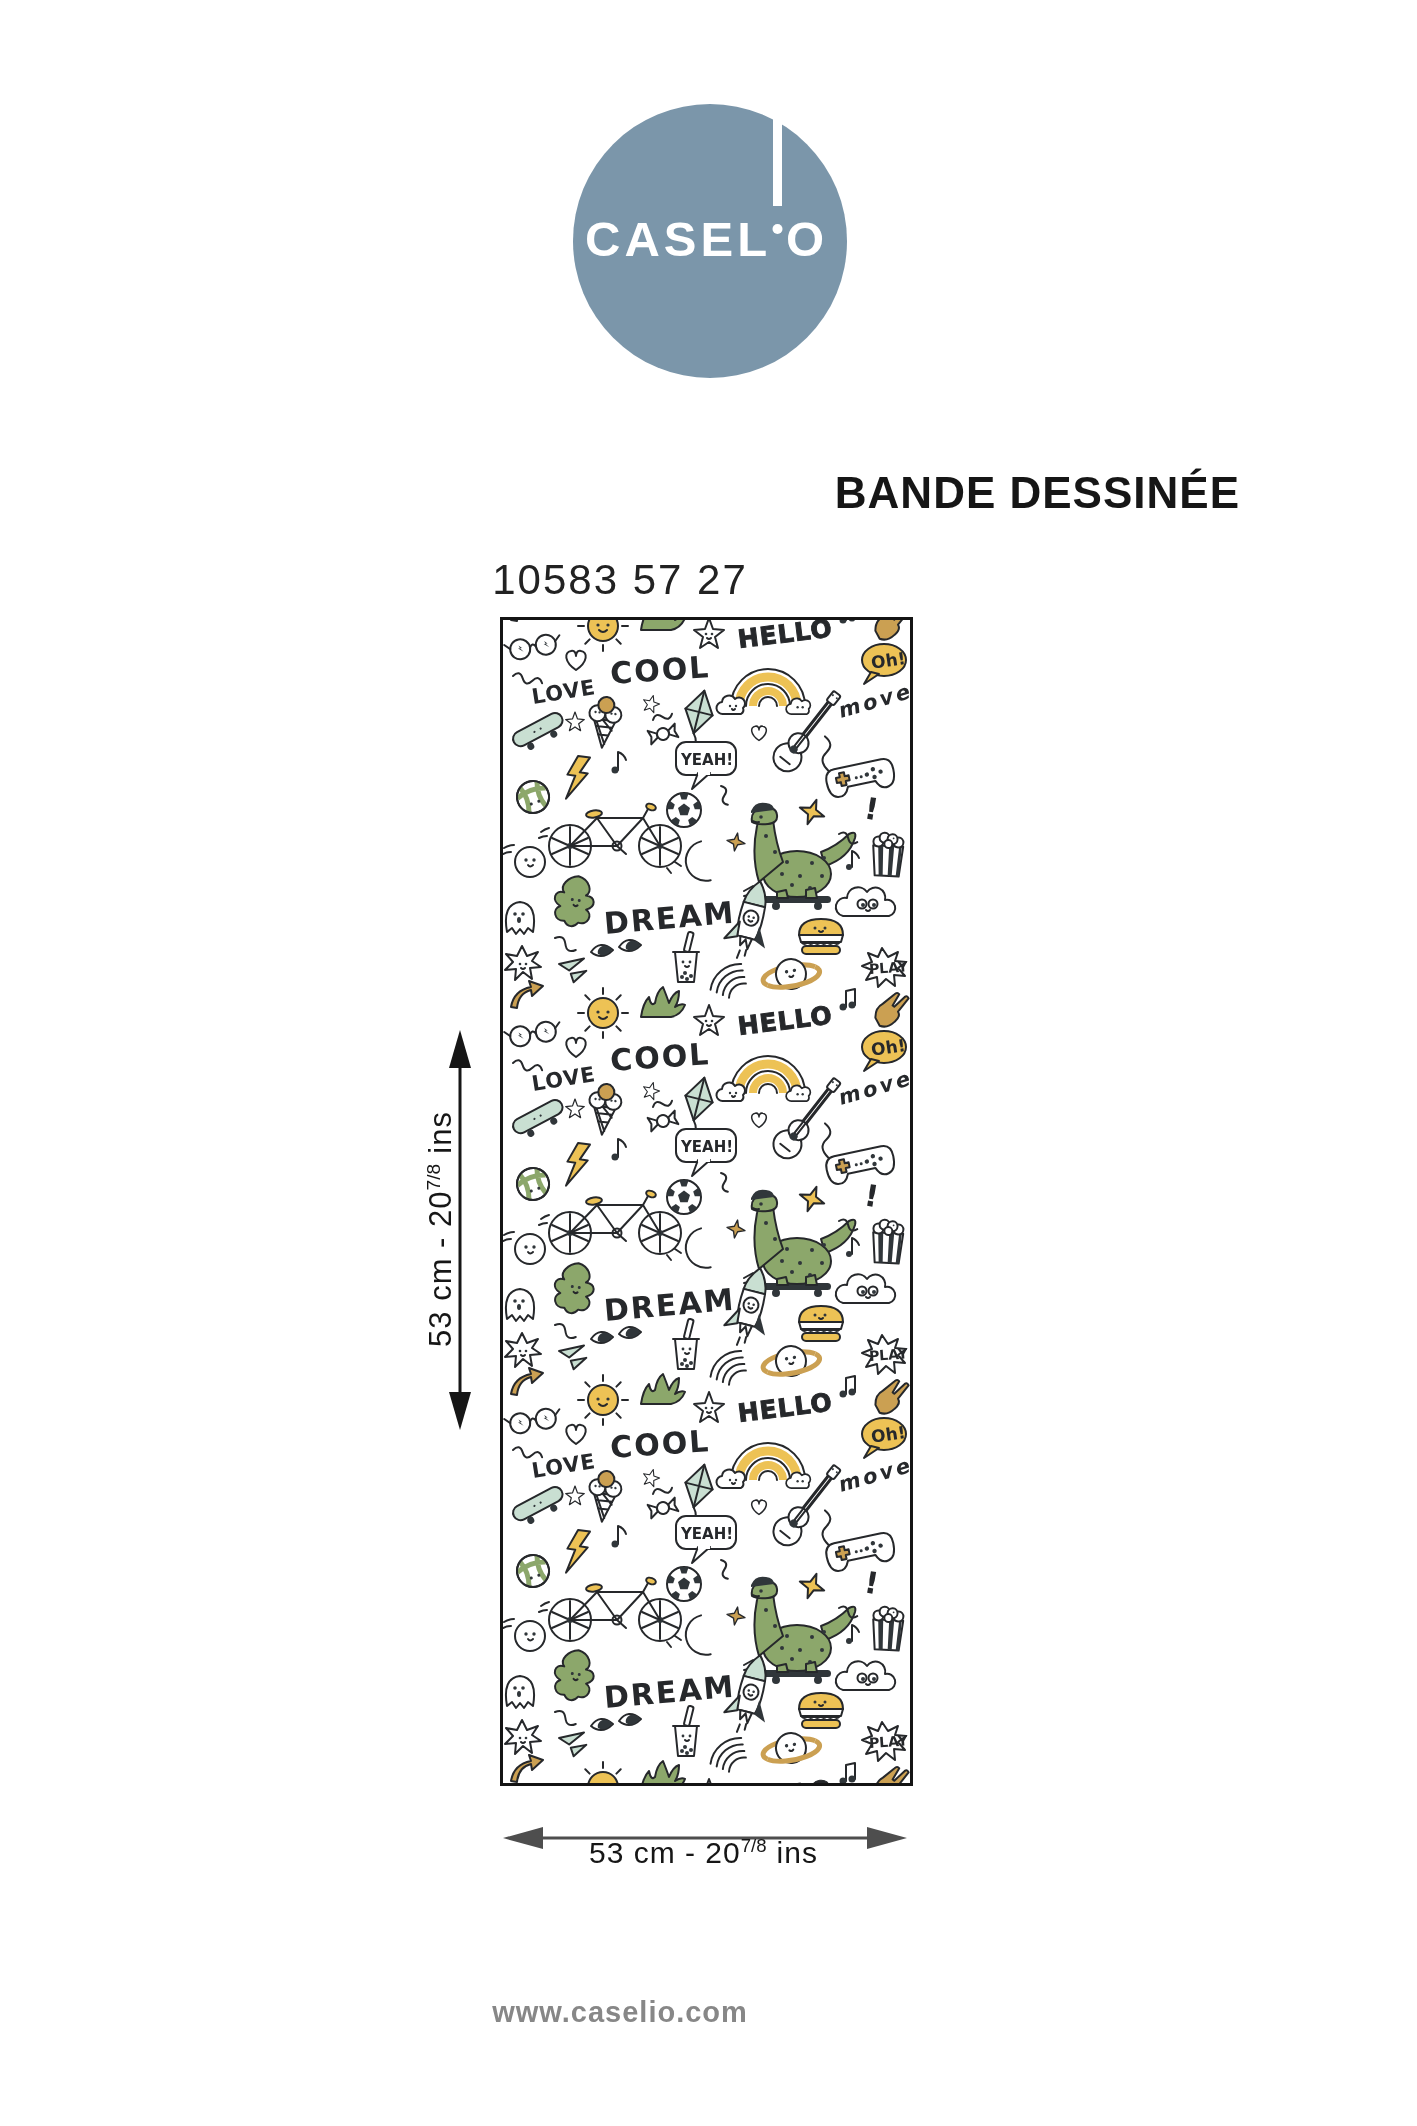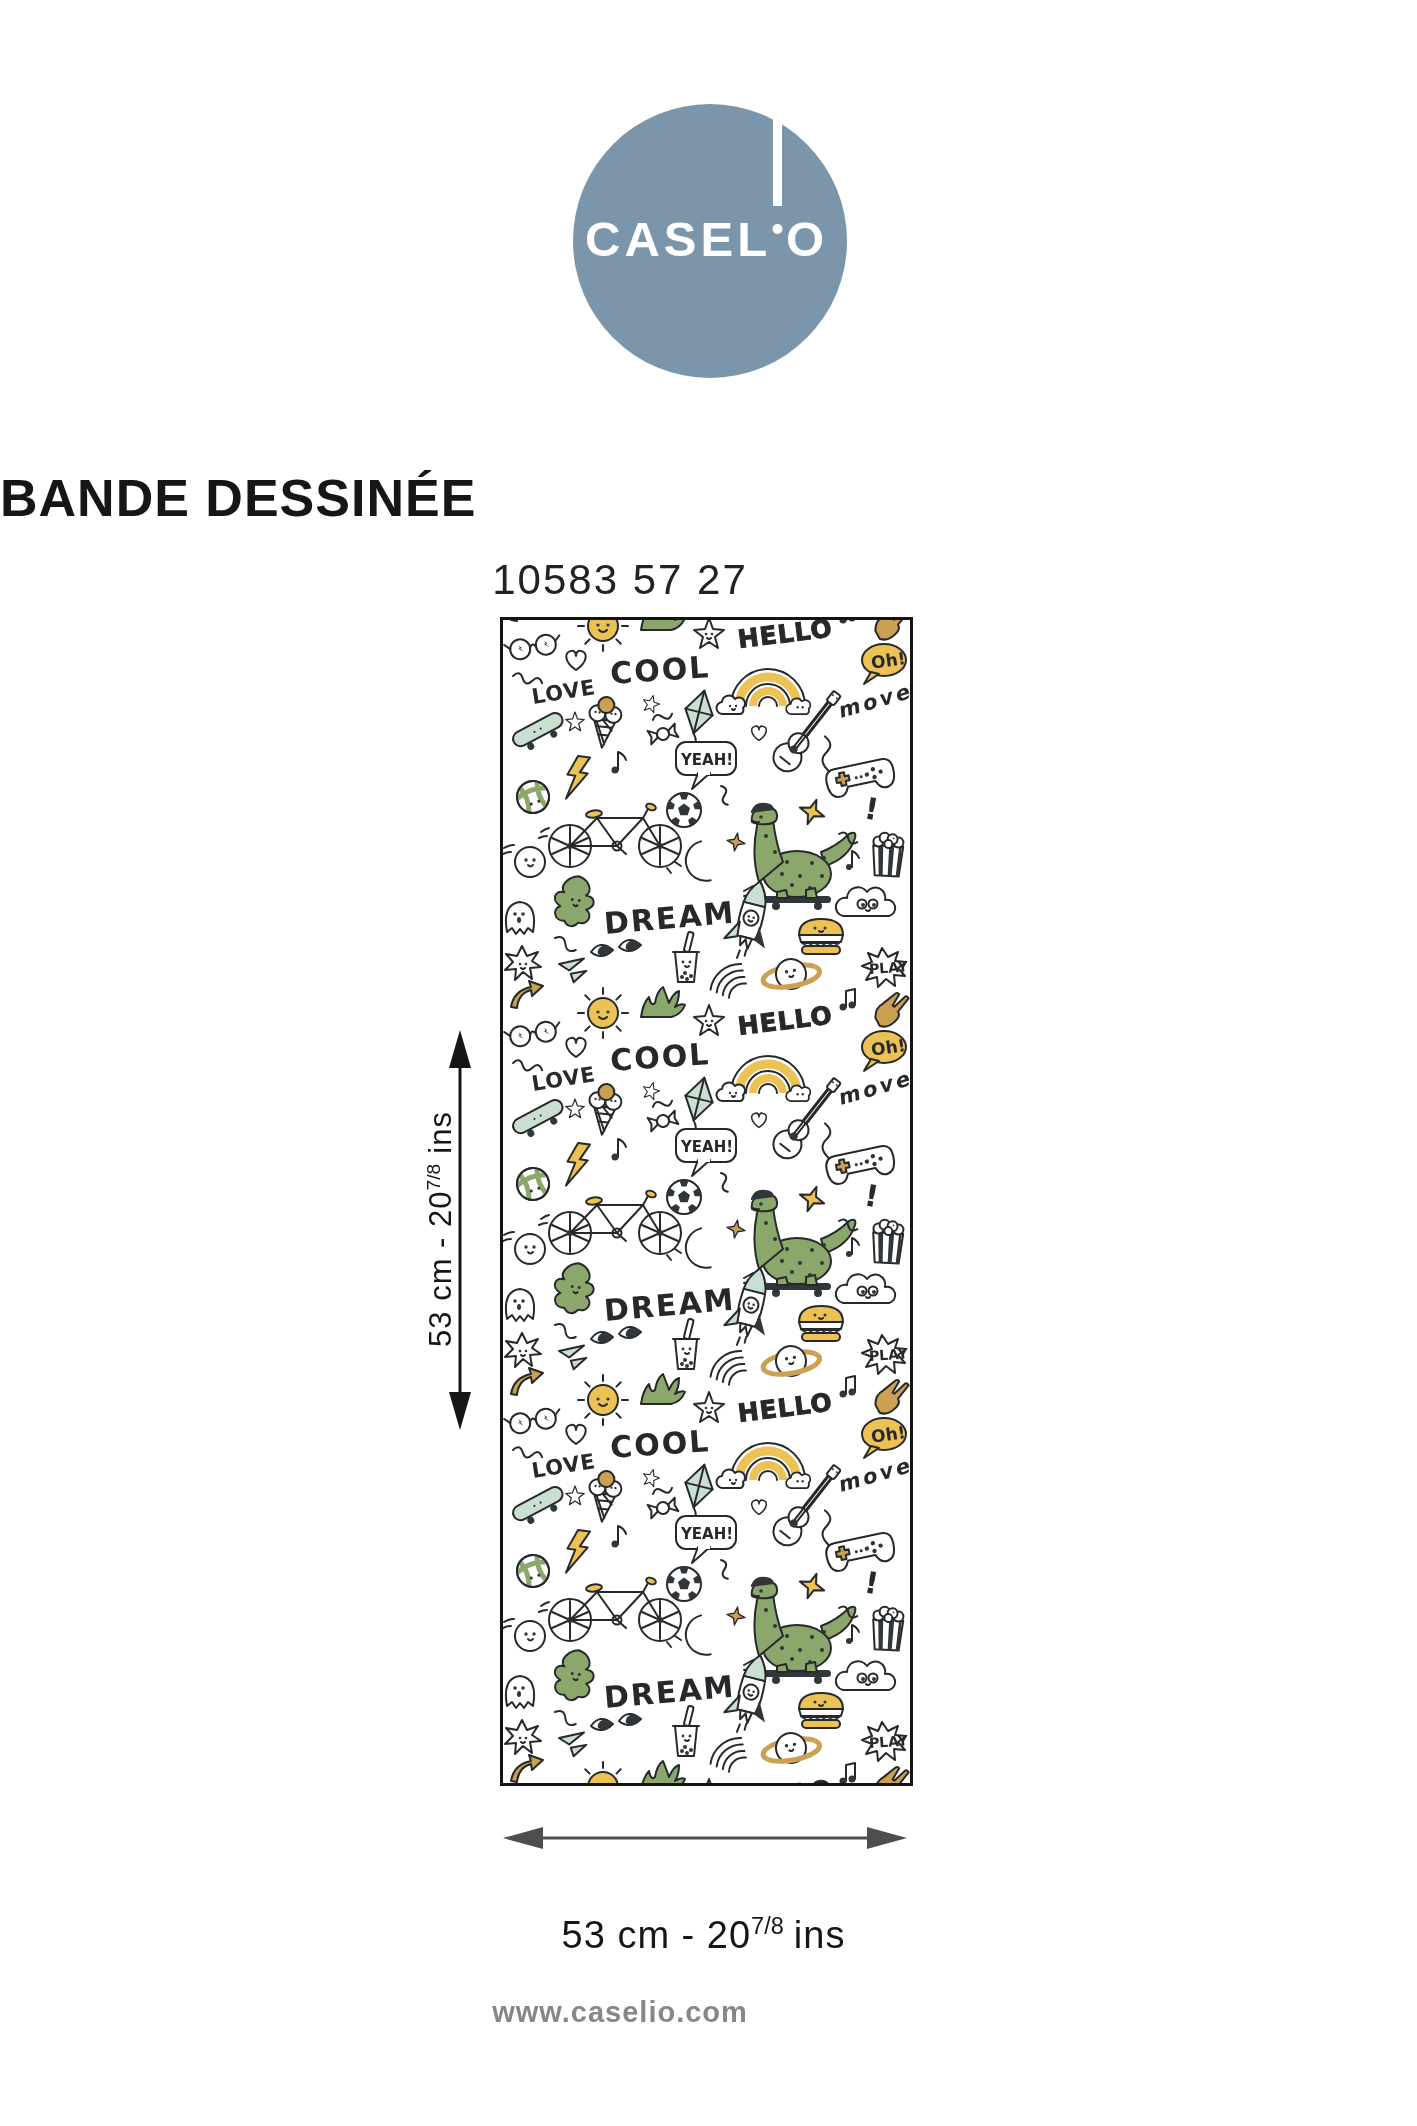--- a/index.html
+++ b/index.html
@@ -4,22 +4,22 @@
 <style>
   html,body{margin:0;padding:0;background:#ffffff;}
   .page{
     position:relative;width:1240px;height:2126px;background:#fff;overflow:hidden;
     font-family:"Liberation Sans",sans-serif;color:#1b1b1b;
   }
   
   .logo{position:absolute;left:573px;top:104px;width:274px;height:274px;}
   
   .title{
-    position:absolute;left:0;right:0;top:468px;text-align:left;
-    font-size:52px;font-weight:700;letter-spacing:1px;color:#161616;
+    position:absolute;left:0;right:0;top:468px;text-align:right;
+    font-size:44px;font-weight:700;letter-spacing:1px;color:#161616;
   }
   .reference{
     position:absolute;left:0;right:0;top:556px;text-align:center;
     font-size:42px;font-weight:400;letter-spacing:2px;color:#222;
   }
   
   .swatch{
     position:absolute;left:500px;top:617px;width:407px;height:1163px;
     border:3px solid #141414;background:#fff;
   }
@@ -35,22 +35,22 @@
   .sw-tx{font-family:"DejaVu Sans",sans-serif;font-weight:bold;fill:#26282b}
   
   .v-arrow{position:absolute;left:446px;top:1028px;}
   .v-label{
     position:absolute;left:272px;top:1210px;width:340px;height:38px;
     transform:rotate(-90deg);transform-origin:50% 50%;
     text-align:center;font-size:31px;color:#161616;letter-spacing:1px;white-space:nowrap;
   }
   .h-arrow{position:absolute;left:501px;top:1824px;}
   .h-label{
-    position:absolute;left:500px;top:1913px;width:407px;text-align:center;
-    font-size:38px;color:#161616;letter-spacing:1px;white-space:nowrap;
+    position:absolute;left:500px;top:1835px;width:407px;text-align:center;
+    font-size:30px;color:#161616;letter-spacing:1px;white-space:nowrap;
   }
   .dim sup,.v-label sup,.h-label sup{
     font-size:0.62em;vertical-align:super;letter-spacing:0;
   }
   .dim-suffix{margin-left:10px;}
   
   .footer{
     position:absolute;left:0;right:0;top:1996px;text-align:center;
     font-size:29px;font-weight:700;letter-spacing:1px;color:#878787;
   }

